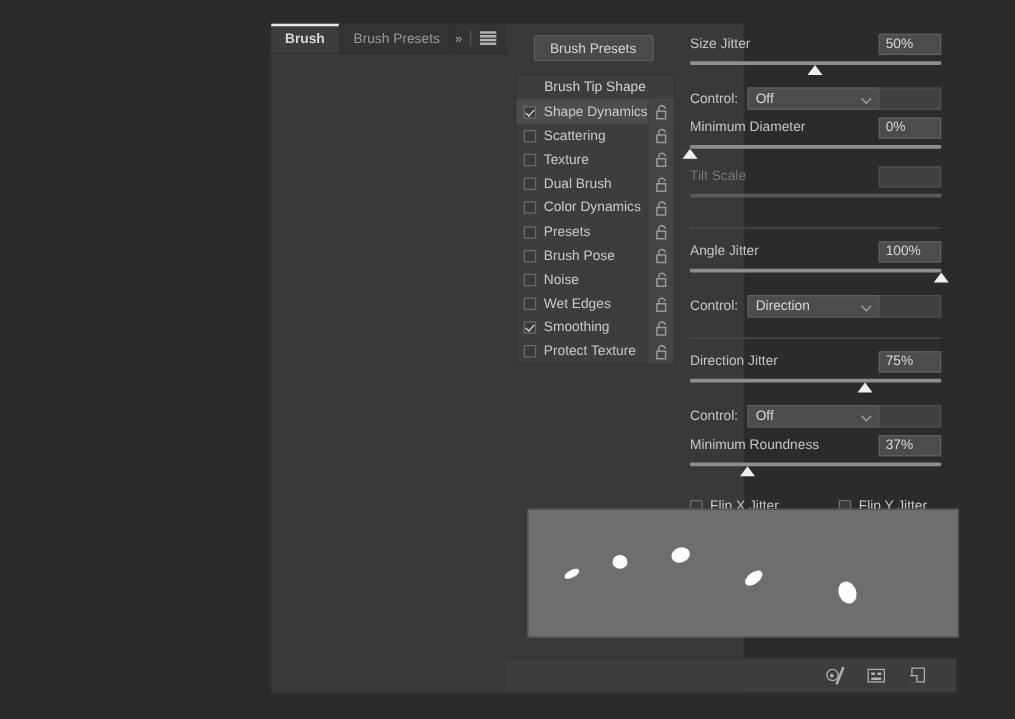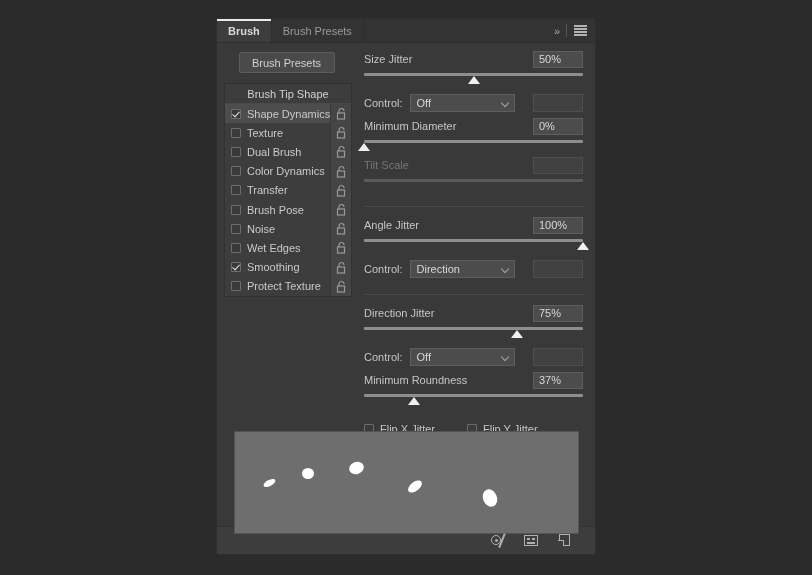--- a/index.html
+++ b/index.html
@@ -19,21 +19,21 @@
   #brush-panel {
     position: absolute;
     left: 216px;
     top: 18px;
     width: 380px;
     height: 537px;
     background: #393939;
     border: 1px solid #2e2e2e;
     box-sizing: border-box;
     display: flex;
-    flex-direction: column;
+    flex-direction: row;
     justify-content: space-between;
   }
 
   
   #tab-bar {
     height: 23px;
     background: #333333;
     display: flex;
     align-items: stretch;
     position: relative;
@@ -333,21 +333,21 @@
     display: flex;
     align-items: center;
     cursor: default;
   }
   .flip-item .flab {
     font-size: 11px;
     color: #c6c6c6;
     margin-left: 6px;
     white-space: nowrap;
   }
-  #flip-y-wrap { margin-left: 32px; }
+  #flip-y-wrap { margin-left: 48px; }
   #projection-row {
     display: flex;
     align-items: center;
     margin-top: 6px;
     height: 16px;
   }
 
   
   #preview-wrap {
     flex: 1 1 auto;
@@ -484,20 +484,30 @@
             <span class="cbx checked"></span>
             <span class="opt-label">Shape Dynamics</span>
             <span class="lock-cell">
               <svg width="11" height="13" viewBox="0 0 11 13">
                 <path d="M3 6 V4 a2.5 2.5 0 0 1 5 0" fill="none" stroke="#9a9a9a" stroke-width="1.2"></path>
                 <rect x="1.5" y="6" width="7" height="6" fill="none" stroke="#9a9a9a" stroke-width="1.2"></rect>
               </svg>
             </span>
           </div>
 
+          <div class="opt-row">
+            <span class="cbx"></span>
+            <span class="opt-label">Scattering</span>
+            <span class="lock-cell">
+              <svg width="11" height="13" viewBox="0 0 11 13">
+                <path d="M3 6 V4 a2.5 2.5 0 0 1 5 0" fill="none" stroke="#9a9a9a" stroke-width="1.2"></path>
+                <rect x="1.5" y="6" width="7" height="6" fill="none" stroke="#9a9a9a" stroke-width="1.2"></rect>
+              </svg>
+            </span>
+          </div>
 
           <div class="opt-row">
             <span class="cbx"></span>
             <span class="opt-label">Texture</span>
             <span class="lock-cell">
               <svg width="11" height="13" viewBox="0 0 11 13">
                 <path d="M3 6 V4 a2.5 2.5 0 0 1 5 0" fill="none" stroke="#9a9a9a" stroke-width="1.2"></path>
                 <rect x="1.5" y="6" width="7" height="6" fill="none" stroke="#9a9a9a" stroke-width="1.2"></rect>
               </svg>
             </span>
@@ -520,21 +530,21 @@
             <span class="lock-cell">
               <svg width="11" height="13" viewBox="0 0 11 13">
                 <path d="M3 6 V4 a2.5 2.5 0 0 1 5 0" fill="none" stroke="#9a9a9a" stroke-width="1.2"></path>
                 <rect x="1.5" y="6" width="7" height="6" fill="none" stroke="#9a9a9a" stroke-width="1.2"></rect>
               </svg>
             </span>
           </div>
 
           <div class="opt-row">
             <span class="cbx"></span>
-            <span class="opt-label">Transfer</span>
+            <span class="opt-label">Presets</span>
             <span class="lock-cell">
               <svg width="11" height="13" viewBox="0 0 11 13">
                 <path d="M3 6 V4 a2.5 2.5 0 0 1 5 0" fill="none" stroke="#9a9a9a" stroke-width="1.2"></path>
                 <rect x="1.5" y="6" width="7" height="6" fill="none" stroke="#9a9a9a" stroke-width="1.2"></rect>
               </svg>
             </span>
           </div>
 
           <div class="opt-row">
             <span class="cbx"></span>

